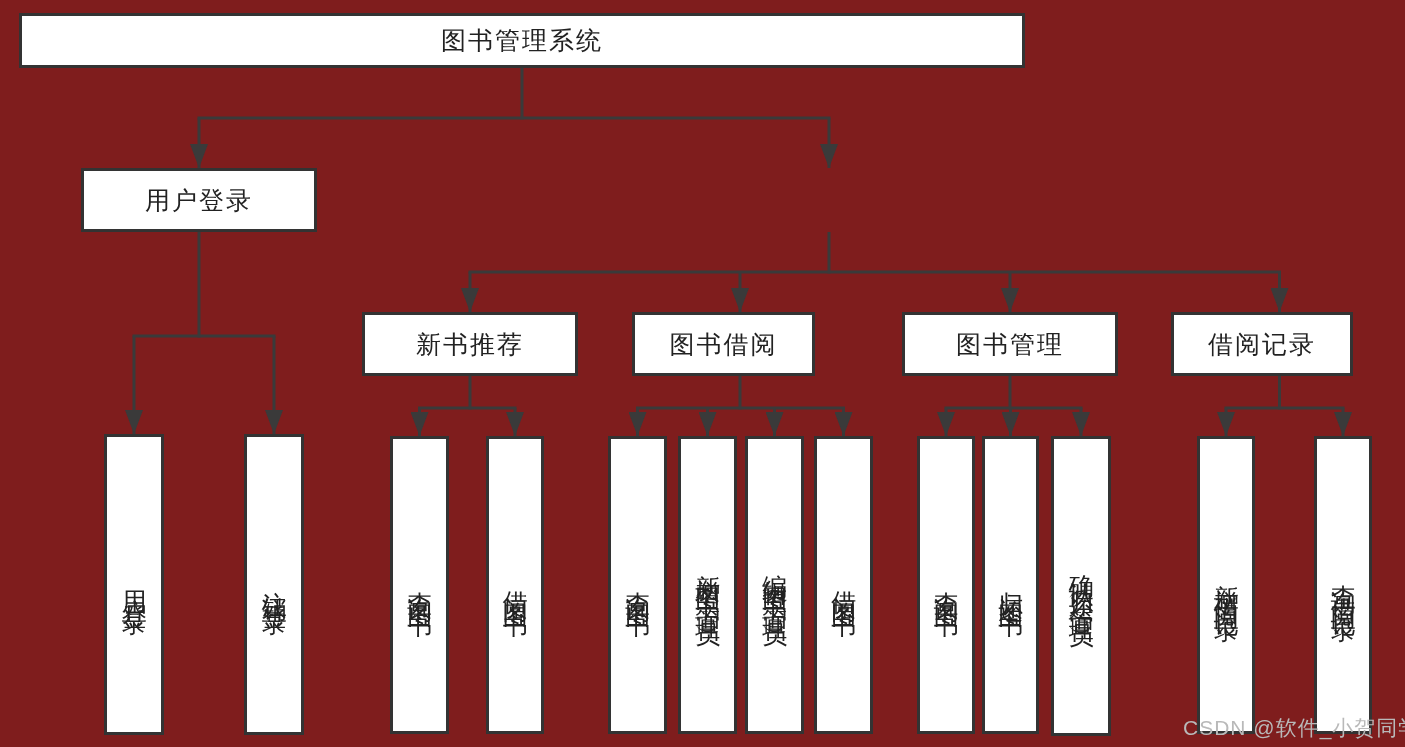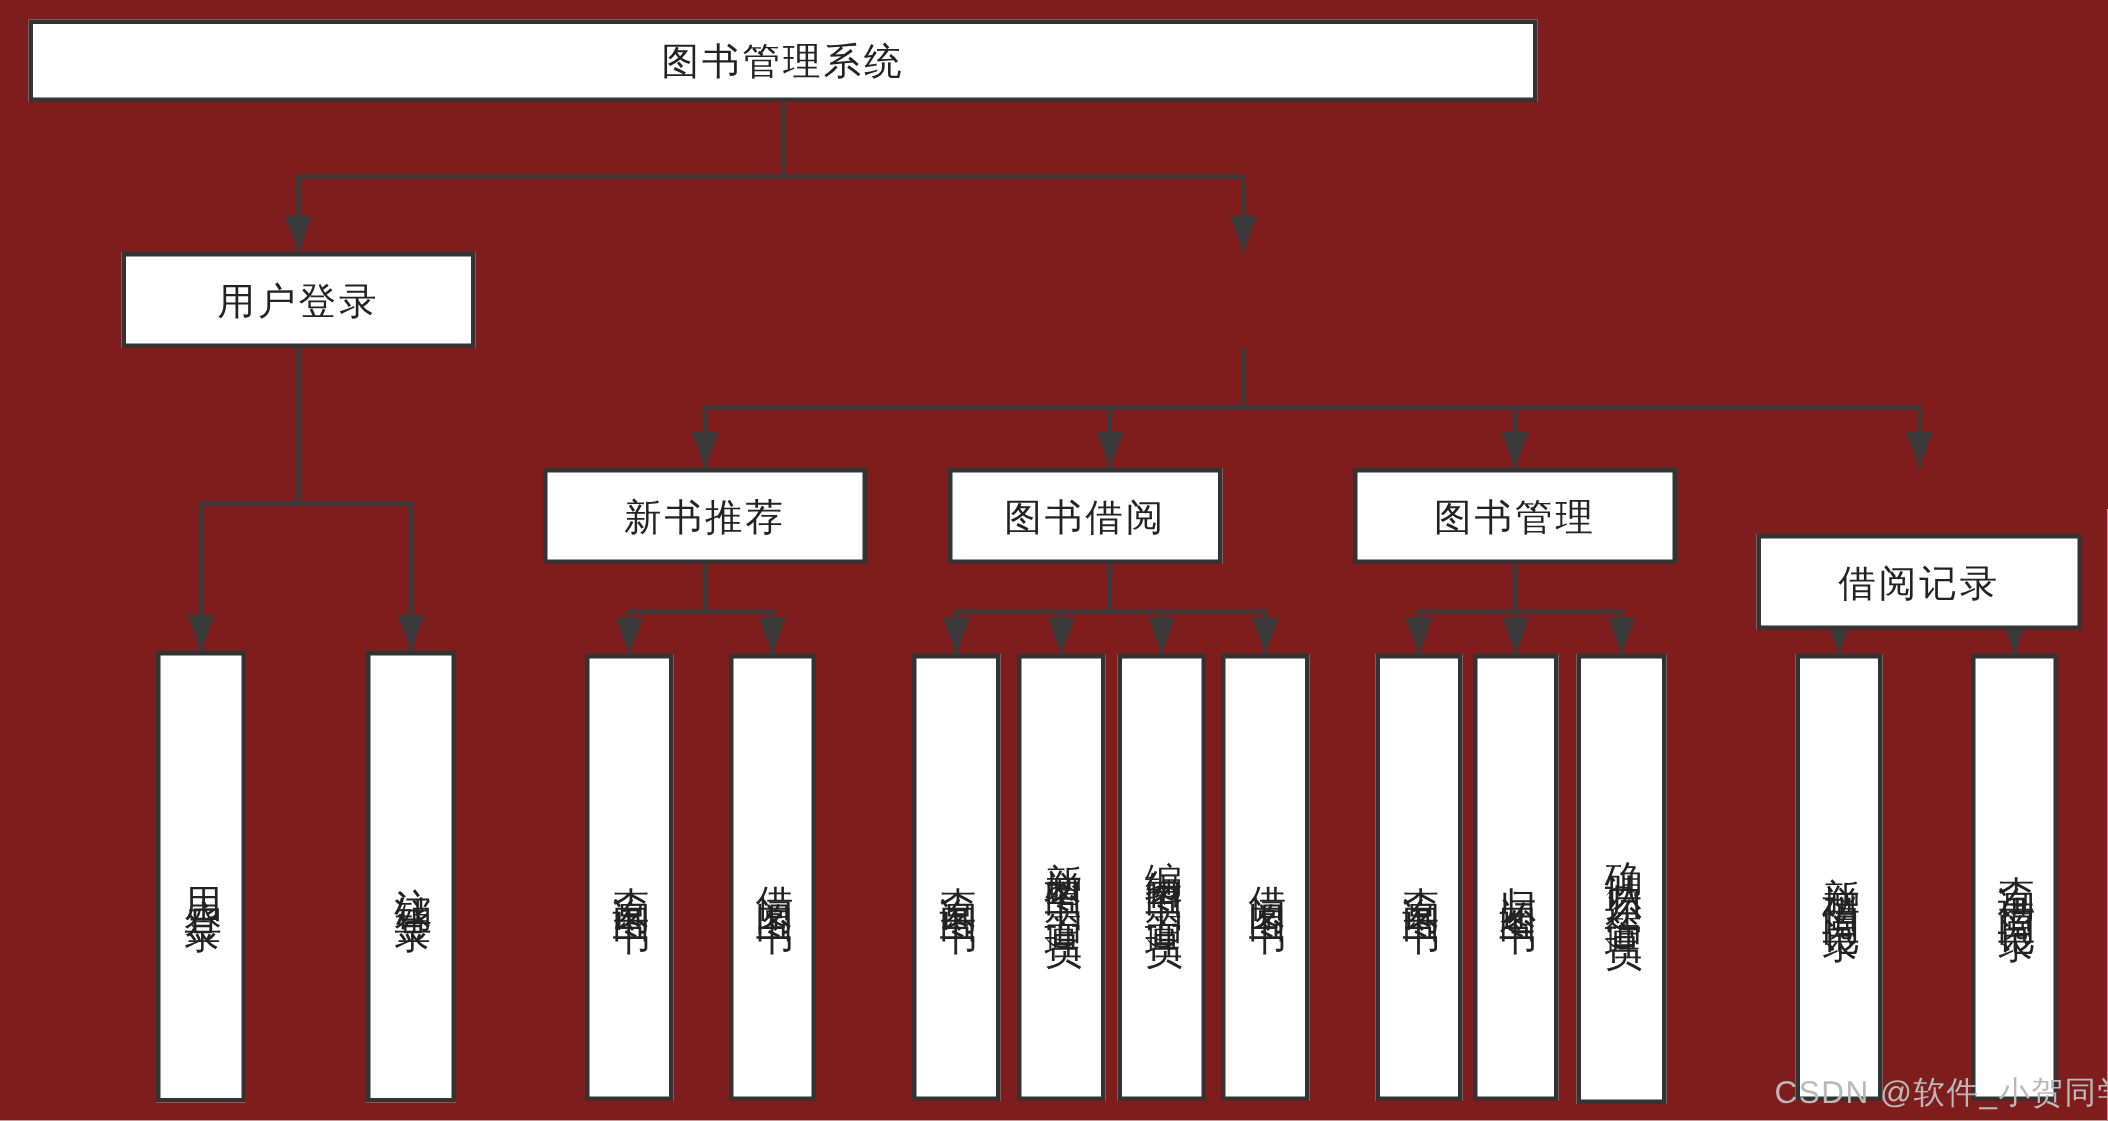--- a/index.html
+++ b/index.html
@@ -126,21 +126,21 @@
 
   <div class="node h-node" style="left:362px; top:312px; width:216px; height:64px;">
     <span>新书推荐</span>
   </div>
   <div class="node h-node" style="left:632px; top:312px; width:183px; height:64px;text-align:center;">
     <span>图书借阅</span>
   </div>
   <div class="node h-node" style="left:902px; top:312px; width:216px; height:64px;">
     <span>图书管理</span>
   </div>
-  <div class="node h-node" style="left:1171px; top:312px; width:217px; height:64px;margin-top:44px;">
+  <div class="node h-node" style="left:1171px; top:312px; width:182px; height:64px;">
     <span>借阅记录</span>
   </div>
 
   <div class="node v-node" style="left:104px; top:434px; width:60px; height:301px;">
     <span class="vtext">用户登录</span>
   </div>
   <div class="node v-node" style="left:244px; top:434px; width:60px; height:301px;">
     <span class="vtext">注销登录</span>
   </div>
 

